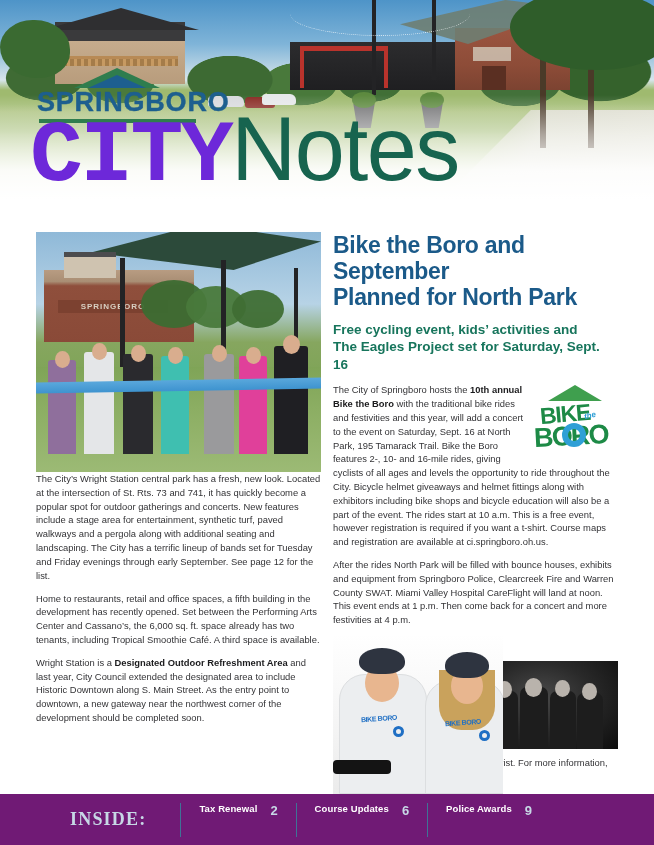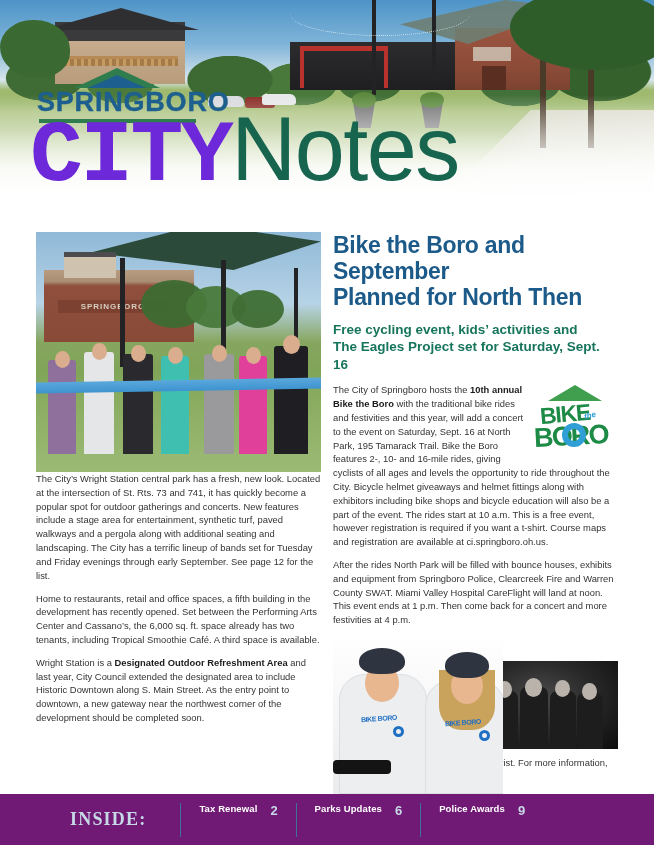--- a/index.html
+++ b/index.html
@@ -474,21 +474,21 @@
 
 
       <p class="body">The City’s Wright Station central park has a fresh, new look. Located at the intersection of St. Rts. 73 and 741, it has quickly become a popular spot for outdoor gatherings and concerts. New features include a stage area for entertainment, synthetic turf, paved walkways and a pergola along with additional seating and landscaping. The City has a terrific lineup of bands set for Tuesday and Friday evenings through early September. See page 12 for the list.</p>
       <p class="body">Home to restaurants, retail and office spaces, a fifth building in the development has recently opened. Set between the Performing Arts Center and Cassano’s, the 6,000 sq. ft. space already has two tenants, including Tropical Smoothie Café. A third space is available.</p>
       <p class="body"><span>Wright Station is a </span><b>Designated Outdoor Refreshment Area</b><span> and last year, City Council extended the designated area to include Historic Downtown along S. Main Street. As the entry point to downtown, a new gateway near the northwest corner of the development should be completed soon.</span></p>
 
     </div>
 
     <div class="col-right">
 
-      <h1 class="headline-blue"><span>Bike the Boro and September</span><br><span>Planned for North Then</span></h1>
+      <h1 class="headline-blue"><span>Bike the Boro and September</span><br><span>Planned for North Park</span></h1>
 
       <h2 class="subhead"><span>Free cycling event, kids’ activities and</span><br><span>The Eagles Project set for Saturday, Sept. 16</span></h2>
 
       <div class="clearfix">
         <div class="bike-logo">
           <div class="bl-roof"></div>
           <div class="bl-bike">BIKE</div>
           <div class="bl-the">the</div>
           <div class="bl-boro">BORO</div>
           <div class="bl-o"></div>
@@ -540,21 +540,21 @@
     <div class="inside-inner">
       <div class="inside-label">INSIDE:</div>
 
       <div class="inside-item">
         <span class="ii-label">Tax Renewal</span>
         <span class="ii-num">2</span>
       </div>
 
 
       <div class="inside-item">
-        <span class="ii-label">Parks Updates</span>
+        <span class="ii-label">Course Updates</span>
         <span class="ii-num">6</span>
       </div>
 
       <div class="inside-item">
         <span class="ii-label">Police Awards</span>
         <span class="ii-num">9</span>
       </div>
     </div>
   </div>
 

